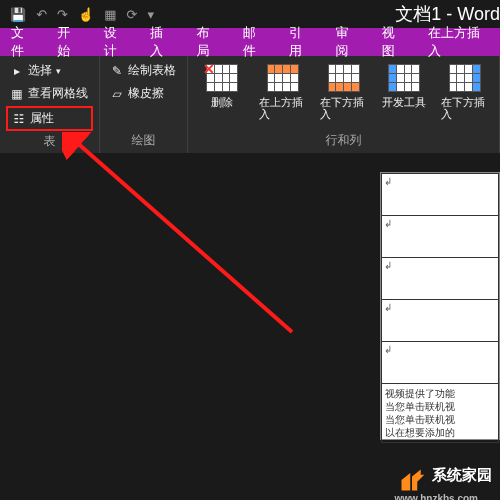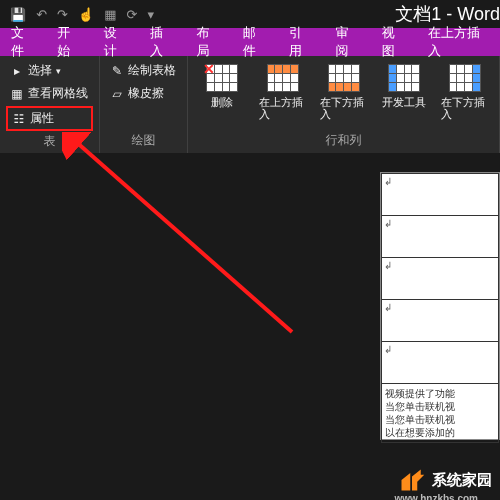--- a/index.html
+++ b/index.html
@@ -36,21 +36,21 @@
   .vruler-light { position: absolute; top: 0; left: 4px; width: 16px; bottom: 0; background: #ddd; }
   .vruler-mark { position: absolute; left: 0; width: 100%; text-align: center; font-size: 10px; color: #333; }
   
   .page { position: absolute; top: 172px; right: 0; width: 120px; bottom: 60px; background: #fff; border: 1px solid #888; }
   .tbl { border-collapse: collapse; width: 100%; }
   .tbl td { border: 1px solid #333; height: 42px; font-size: 10px; color: #666; padding: 2px; vertical-align: top; }
   .tbl .txtcell { font-size: 10px; color: #333; line-height: 1.3; padding: 3px; }
   
   .arrow { position: absolute; top: 132px; left: 62px; pointer-events: none; }
   
-  .watermark { position: absolute; bottom: 6px; right: 8px; display: flex; align-items: center; gap: 6px; color: #fff; font-size: 15px; font-weight: bold; }
+  .watermark { position: absolute; bottom: 6px; right: 8px; display: flex; gap: 6px; color: #fff; font-size: 15px; font-weight: bold; }
   .wm-url { position: absolute; bottom: -10px; right: 14px; color: #bbb; font-size: 10px; }
   .wm-logo { width: 28px; height: 28px; }
   
   
   .tbl-icon { width: 32px; height: 28px; display: grid; grid-template-columns: repeat(4,1fr); grid-template-rows: repeat(3,1fr); gap: 1px; background: #555; padding: 1px; }
   .tbl-icon div { background: #fff; }
   .tbl-icon .hl { background: #ff8c42; }
   .tbl-icon .bl { background: #4a9eff; }
   .del-icon { position: relative; }
   .del-icon .x { position: absolute; top: -2px; left: -2px; color: #ff3030; font-weight: bold; font-size: 14px; }

